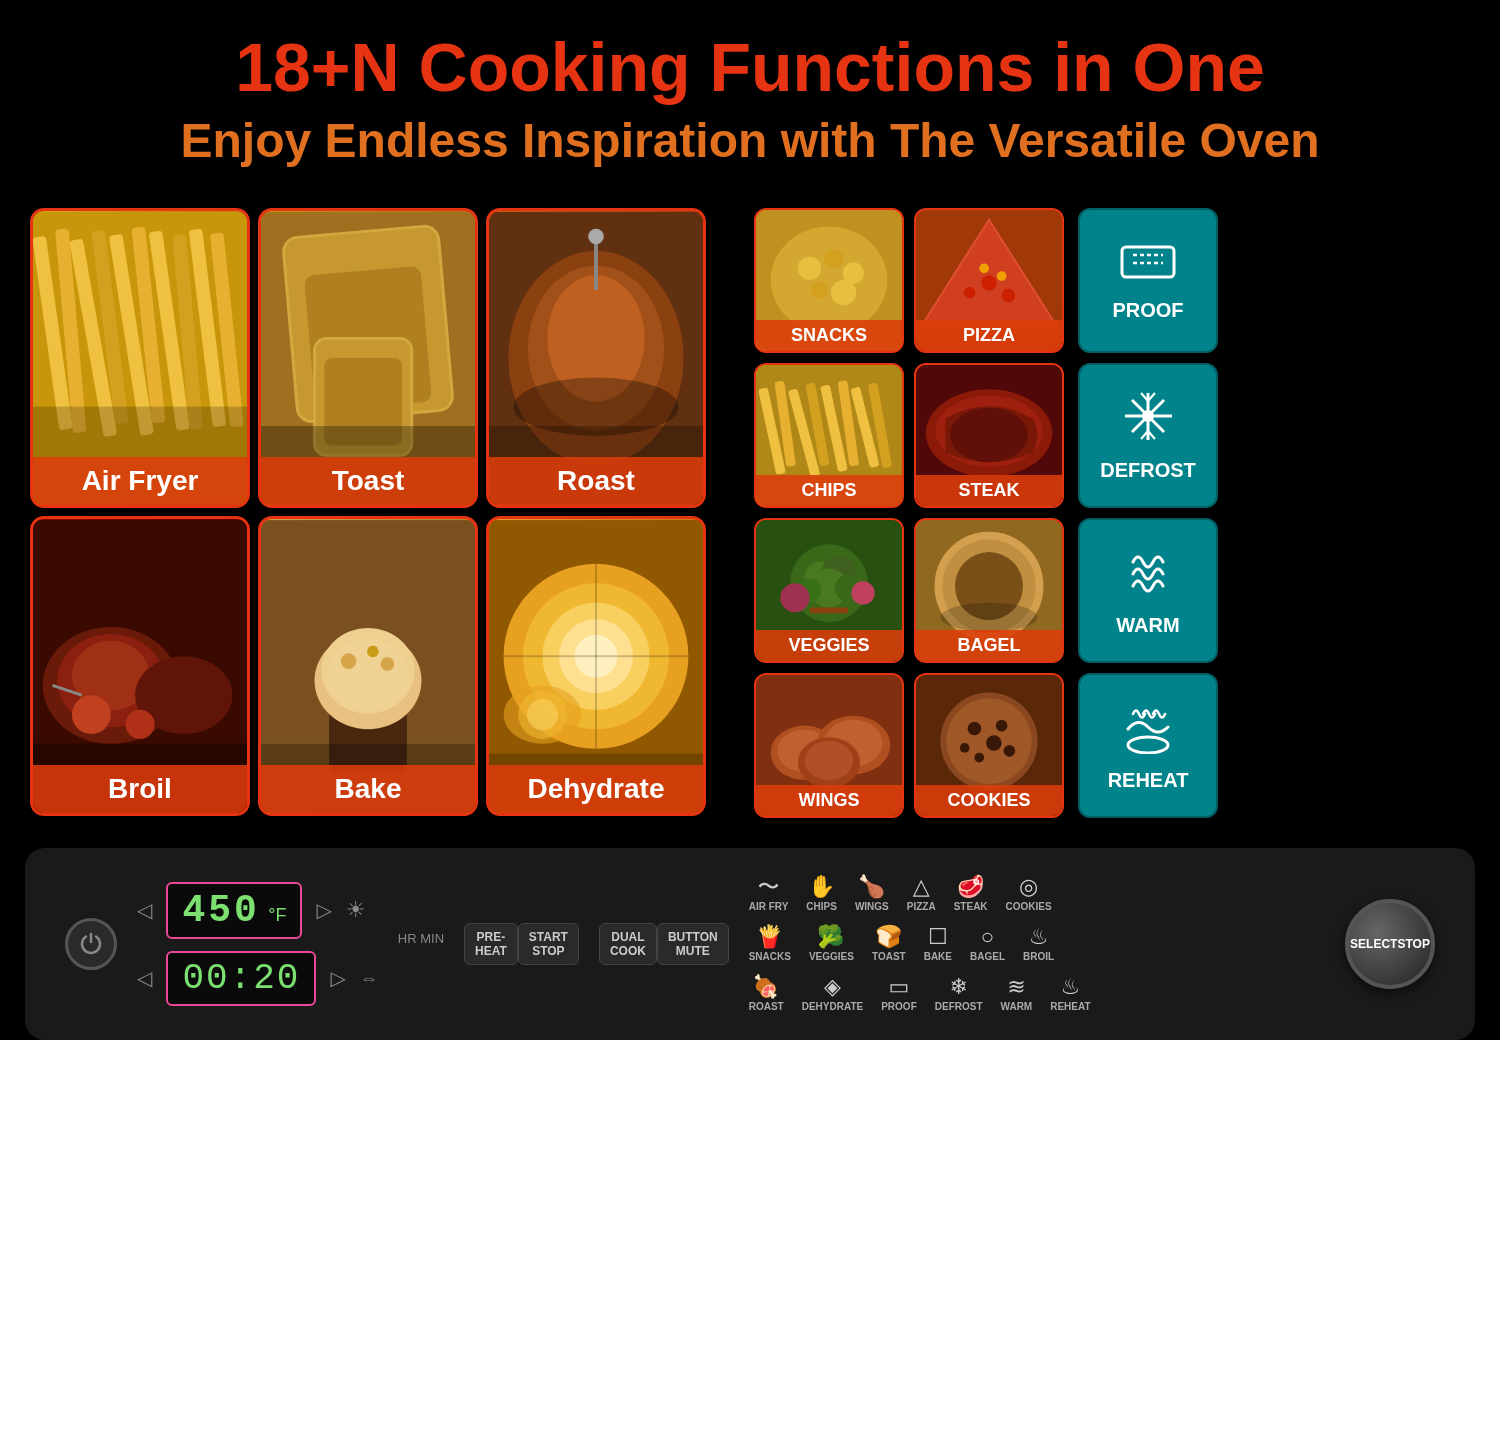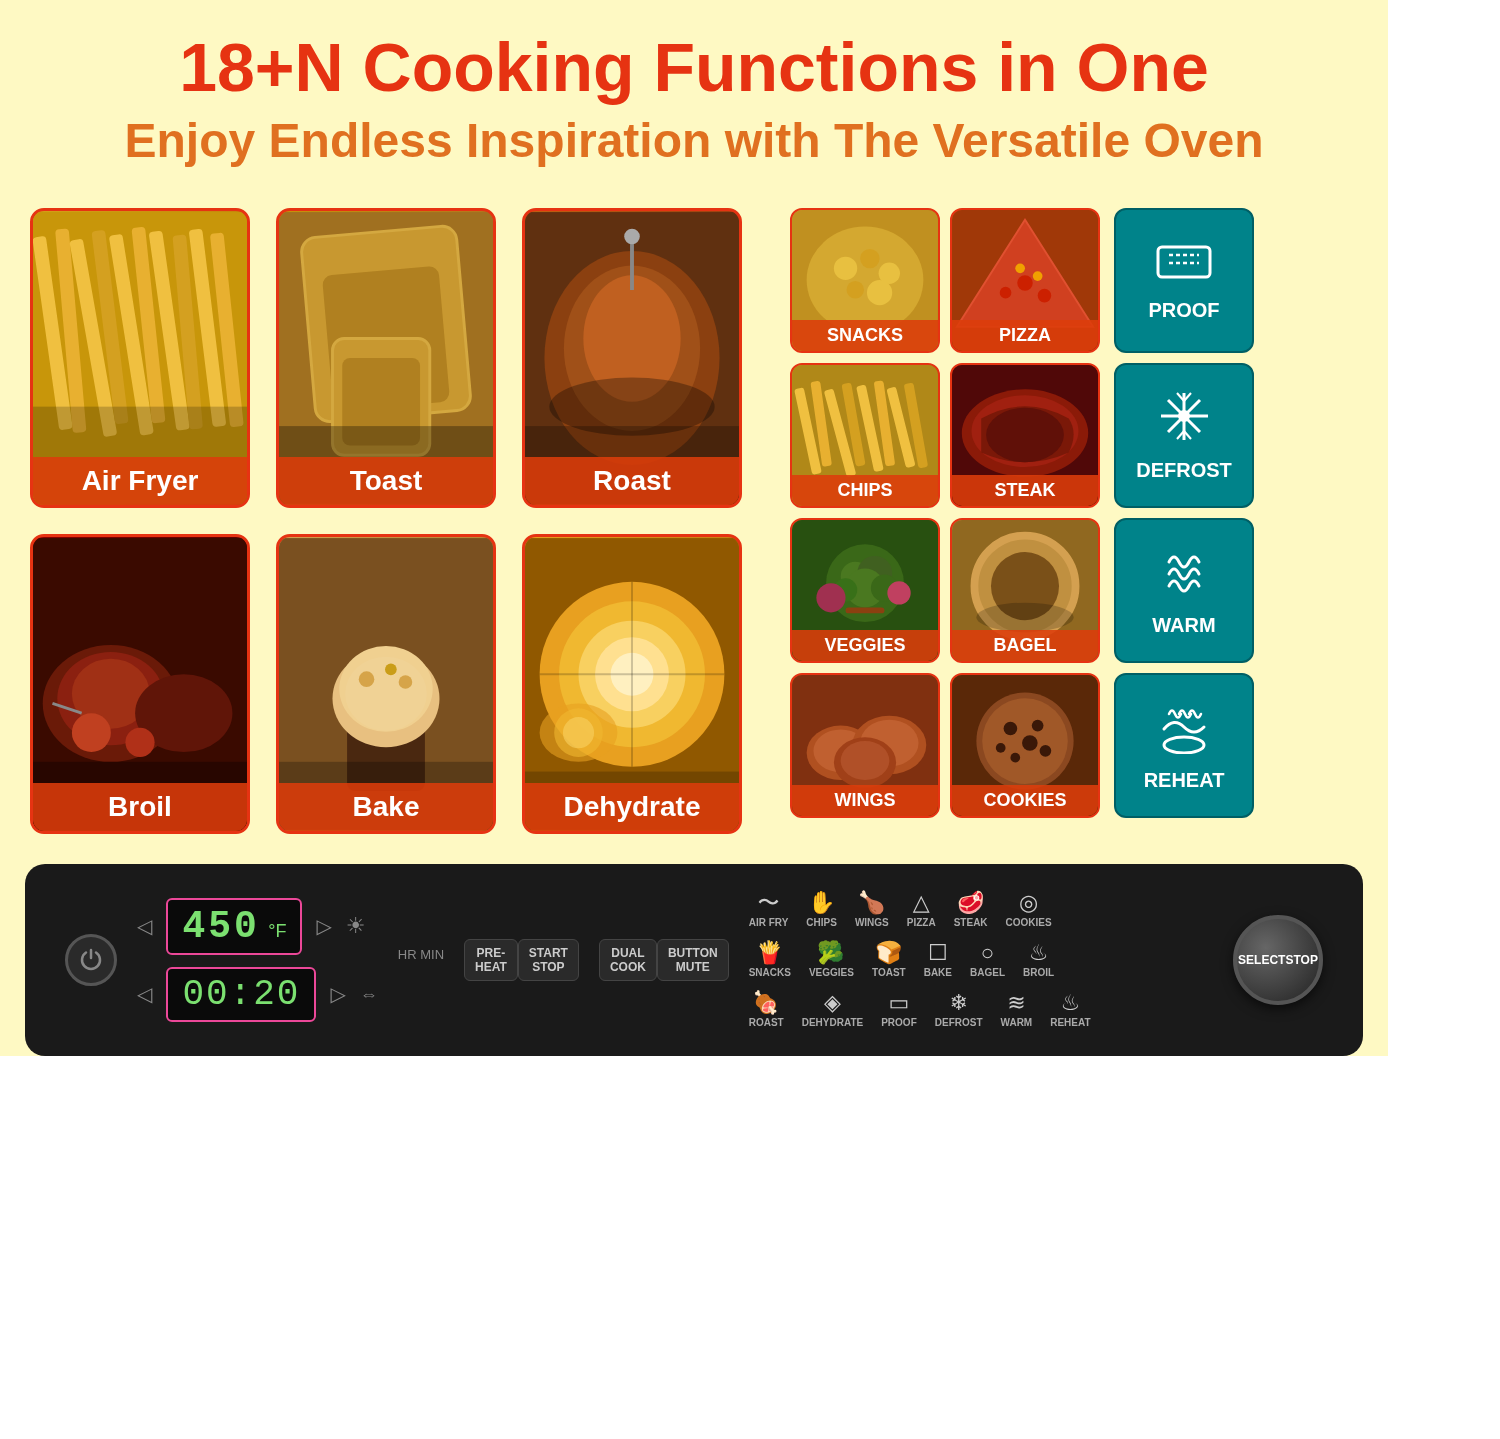--- a/index.html
+++ b/index.html
@@ -4,22 +4,22 @@
   <style>
     * { margin: 0; padding: 0; box-sizing: border-box; }
     body {
       background: #fff;
       font-family: Arial, sans-serif;
       width: 1500px;
       min-height: 1439px;
     }
 
     .page-container {
-      width: 1388px;
-      background: #fef9c3;
+      width: 1500px;
+      background: #000000;
     }
 
     
     .header {
       text-align: center;
       padding: 30px 20px 20px;
     }
     .header-title {
       font-size: 68px;
       font-weight: 900;
@@ -38,21 +38,21 @@
       padding: 20px 30px 20px;
       display: flex;
       gap: 14px;
     }
 
     
     .left-grid {
       display: grid;
       grid-template-columns: repeat(3, 220px);
       grid-template-rows: repeat(2, 300px);
-      gap: 26px;
+      gap: 8px;
     }
 
     .food-card {
       border-radius: 14px;
       overflow: hidden;
       position: relative;
       border: 3px solid #e63312;
     }
 
     .food-card-label {

